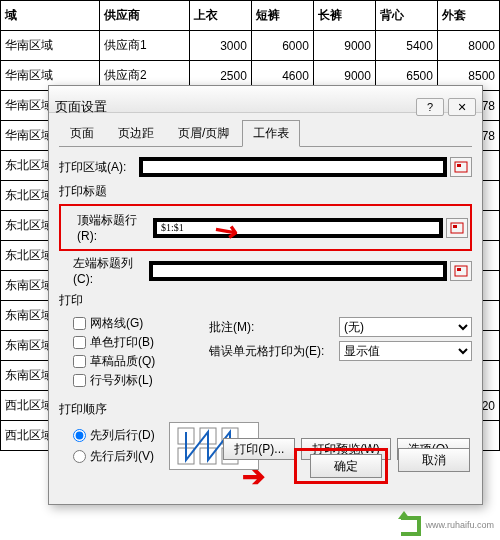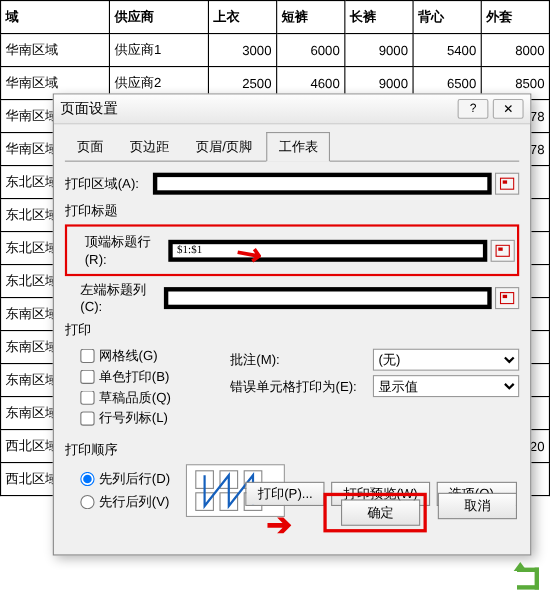--- a/index.html
+++ b/index.html
@@ -6,21 +6,21 @@
 body { font-family: "Microsoft YaHei", SimSun, sans-serif; font-size: 12px; background: #fff; width: 500px; height: 540px; position: relative; overflow: hidden; }
 
 
 .sheet { position: absolute; top: 0; left: 0; right: 0; bottom: 0; }
 .sheet table { border-collapse: collapse; width: 100%; }
 .sheet td, .sheet th { border: 1px solid #000; padding: 6px 4px; font-size: 12px; text-align: left; height: 28px; }
 .sheet .num { text-align: right; }
 
 
 .dialog { position: absolute; top: 85px; left: 48px; width: 435px; height: 420px; background: #f0f0f0; border: 1px solid #888; box-shadow: 3px 3px 10px rgba(0,0,0,0.3); }
-.titlebar { height: 27px; background: linear-gradient(#fdfdfd,#e8e8e8); display: flex; align-items: center; padding: 12px 6px; border-bottom: 1px solid #ccc; }
+.titlebar { height: 27px; background: linear-gradient(#fdfdfd,#e8e8e8); display: flex; align-items: flex-start; padding: 12px 6px; border-bottom: 1px solid #ccc; }
 .titlebar .title { flex: 1; font-size: 13px; }
 .titlebar .winbtn { width: 28px; height: 18px; border: 1px solid #aaa; margin-left: 4px; display: flex; align-items: center; justify-content: center; font-size: 11px; background: #f5f5f5; border-radius: 2px; cursor: default; }
 
 .dialog-body { padding: 6px 10px 10px 10px; }
 
 
 .tabs { display: flex; border-bottom: 1px solid #999; margin-bottom: 10px; position: relative; }
 .tab { padding: 4px 10px; border: 1px solid transparent; border-bottom: none; margin-right: 2px; font-size: 12px; background: transparent; position: relative; top: 1px; }
 .tab.active { background: #f0f0f0; border-color: #999; border-bottom: 1px solid #f0f0f0; }
 
@@ -347,14 +347,15 @@
     </div>
   </div>
 </div>
 
 <div class="arrow1 a1">↘</div>
 <div class="arrow1 a2">➔</div>
 
 <div class="watermark">
   <div class="logo"></div>
   <div>
+    <span class="sub">www.ruhaifu.com</span>
   </div>
 </div>
 
 </body></html>

